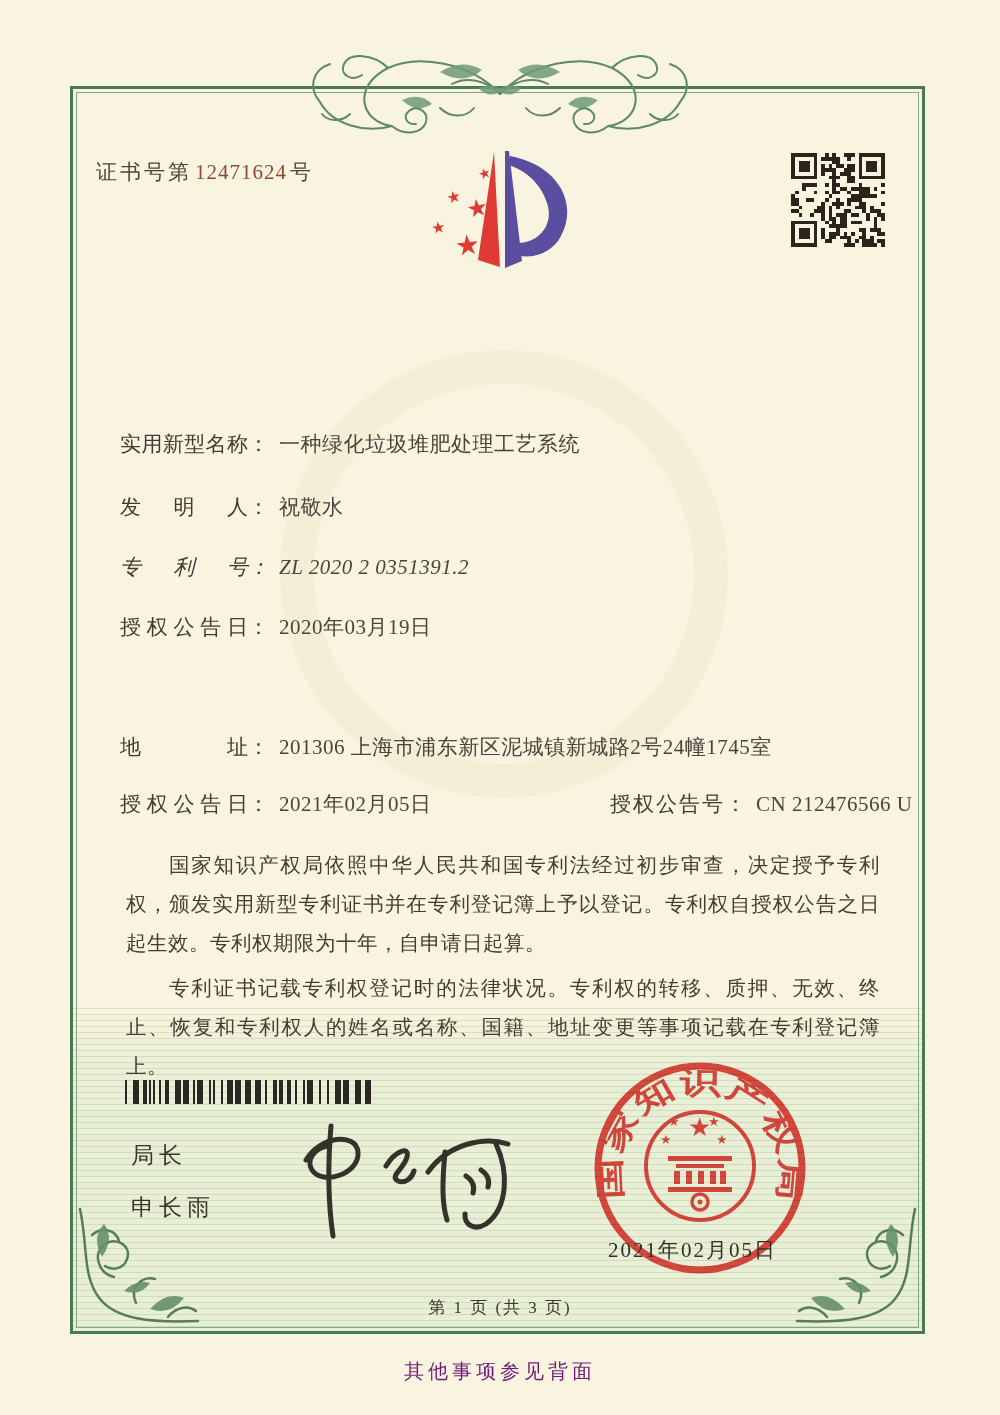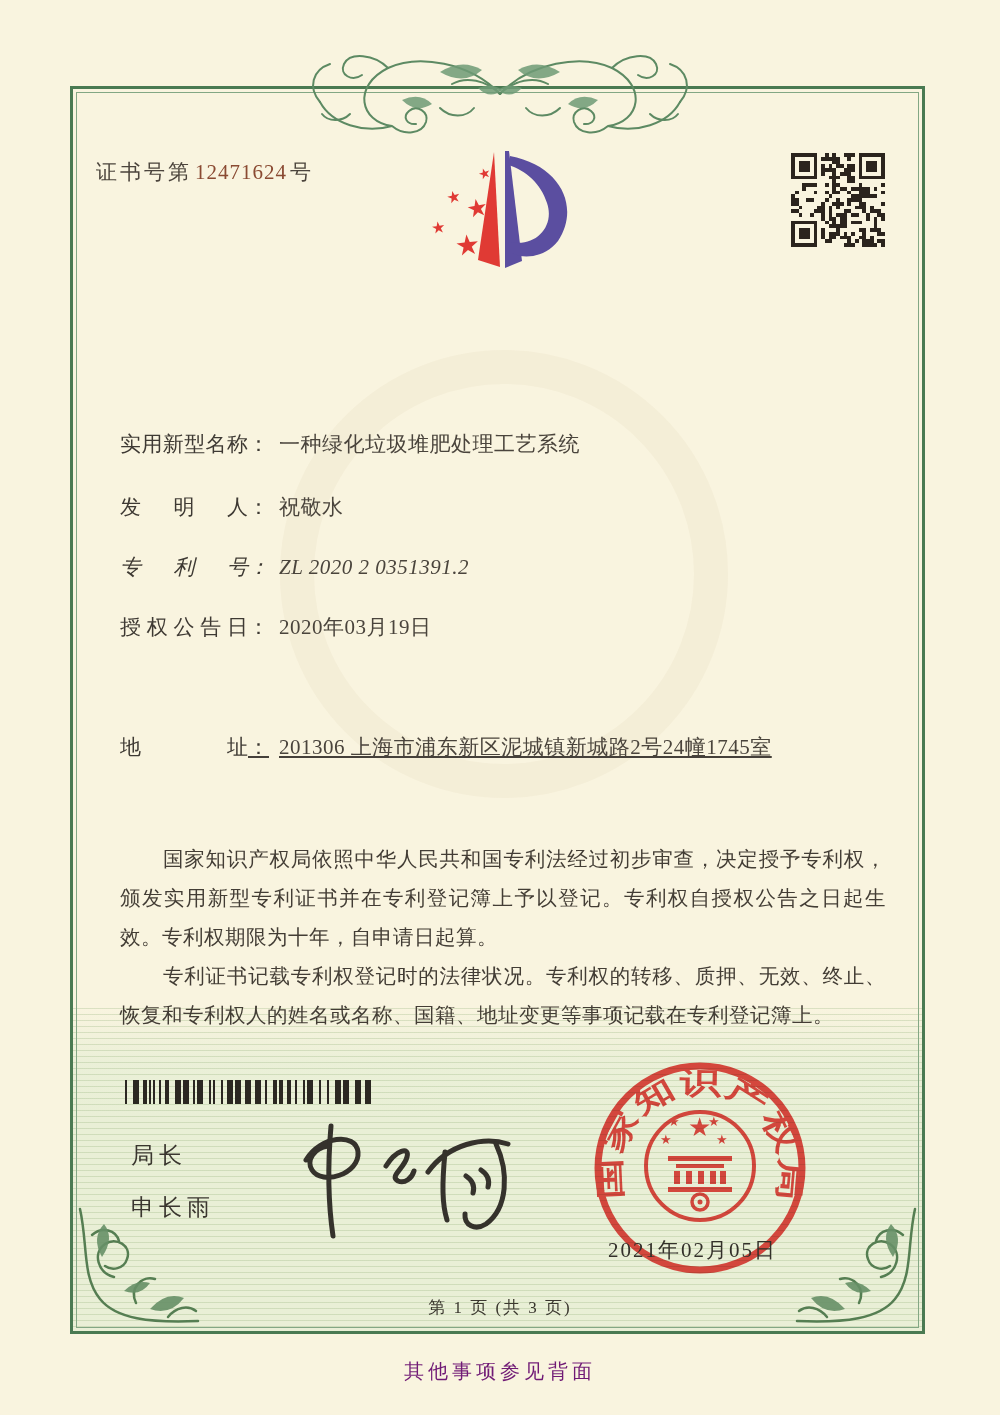--- a/index.html
+++ b/index.html
@@ -44,29 +44,29 @@
   .title{
     position:absolute;left:0;right:0;top:306px;text-align:center;
     font-size:46px;font-weight:bold;color:#191919;letter-spacing:15px;text-indent:15px;
   }
   
   .row{position:absolute;left:120px;font-size:21px;color:#45403a;white-space:nowrap;}
   .row .lab{display:inline-block;width:128px;text-align:justify;text-align-last:justify;vertical-align:bottom;color:#3e3933;}
   .row .colon{padding-right:10px;color:#3e3933;}
   .row .val{letter-spacing:0.5px;color:#4a443c;}
   .row.r1{top:430px;} .row.r2{top:493px;font-family:Liberation Mono, monospace;} .row.r3{top:553px;font-style:italic;}
-  .row.r4{top:613px;} .row.r5{top:673px;} .row.r6{top:733px;text-decoration:underline;} .row.r7{top:790px;}
+  .row.r4{top:613px;} .row.r5{top:673px;} .row.r6{top:733px;} .row.r7{top:790px;}
   .pair2{position:absolute;left:490px;top:0;}
   .pair2 .lab2{letter-spacing:2px;color:#3e3933;}
   
   .body-text{
     position:absolute;left:120px;width:766px;top:840px;
     font-size:20.5px;line-height:39px;text-align:justify;color:#433d35;letter-spacing:0.5px;
   }
-  .body-text p{margin:0;text-indent:2.1em;}
+  .body-text p{margin:6px;text-indent:2.1em;}
   
   .barcode{position:absolute;left:125px;top:1080px;width:254px;height:24px;display:flex;align-items:stretch;overflow:hidden;}
   .barcode span.bar{background:#2b2722;flex:none;height:100%;}
   .barcode span.gap{flex:none;height:100%;}
   .director-title{position:absolute;left:131px;top:1140px;font-size:23px;letter-spacing:5px;color:#3a362f;font-family:"Liberation Sans","DejaVu Sans",sans-serif;}
   .director-name{position:absolute;left:131px;top:1192px;font-size:23px;letter-spacing:5px;color:#3a362f;font-family:"Liberation Sans","DejaVu Sans",sans-serif;}
   .signature{position:absolute;left:268px;top:1106px;width:270px;height:145px;}
   .seal{position:absolute;left:590px;top:1058px;width:220px;height:220px;mix-blend-mode:multiply;opacity:0.94;}
   .seal-date{position:absolute;left:608px;top:1236px;font-size:21px;letter-spacing:2px;color:#33302a;}
   .page-info{position:absolute;left:0;right:0;top:1296px;text-align:center;font-size:17px;letter-spacing:2px;color:#3b382f;}
@@ -791,20 +791,24 @@
   </div>
   <div class="row r3">
     <span class="lab">专利号</span><span class="colon">：</span><span class="val">ZL 2020 2 0351391.2</span>
   </div>
   <div class="row r4">
     <span class="lab">授权公告日</span><span class="colon">：</span><span class="val">2020年03月19日</span>
   </div>
   <div class="row r6">
     <span class="lab">地址</span><span class="colon">：</span><span class="val">201306 上海市浦东新区泥城镇新城路2号24幢1745室</span>
   </div>
+  <div class="row r7">
+    <span class="lab">授权公告日</span><span class="colon">：</span><span class="val">2021年02月05日</span>
+    <span class="pair2"><span class="lab2">授权公告号</span><span class="colon">：</span><span class="val">CN 212476566 U</span></span>
+  </div>
 
   <div class="body-text">
     <p>国家知识产权局依照中华人民共和国专利法经过初步审查，决定授予专利权，颁发实用新型专利证书并在专利登记簿上予以登记。专利权自授权公告之日起生效。专利权期限为十年，自申请日起算。</p>
     <p>专利证书记载专利权登记时的法律状况。专利权的转移、质押、无效、终止、恢复和专利权人的姓名或名称、国籍、地址变更等事项记载在专利登记簿上。</p>
   </div>
 
   <div class="barcode">
       <span class="bar" style="width: 2px;"></span>
       <span class="gap" style="width: 6px;"></span>
       <span class="bar" style="width: 6px;"></span>

